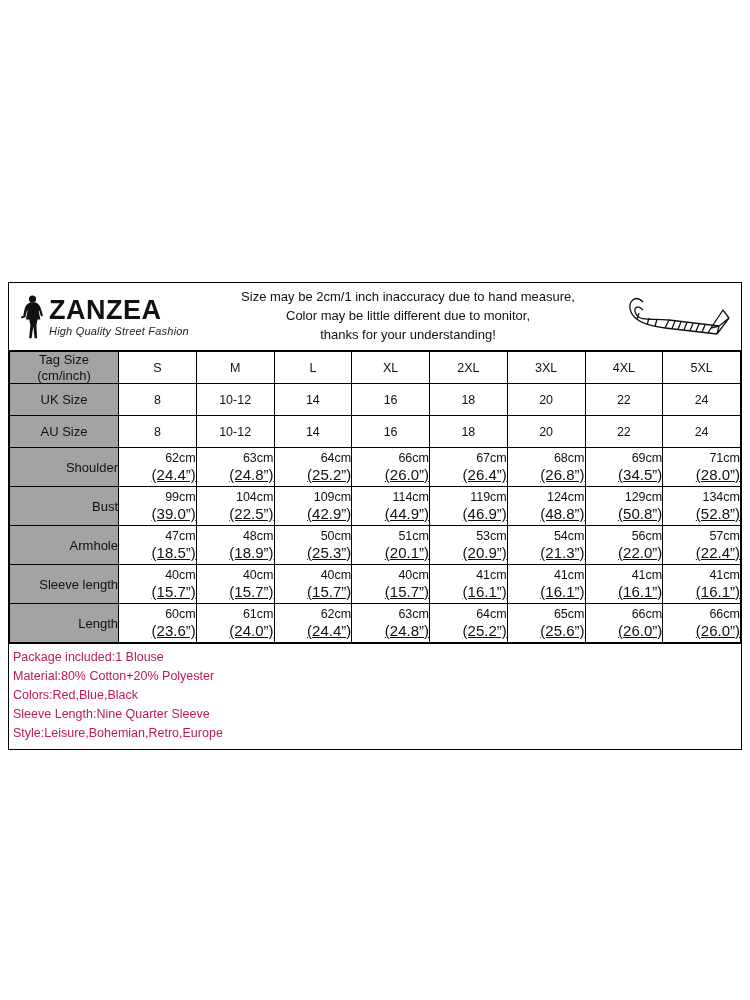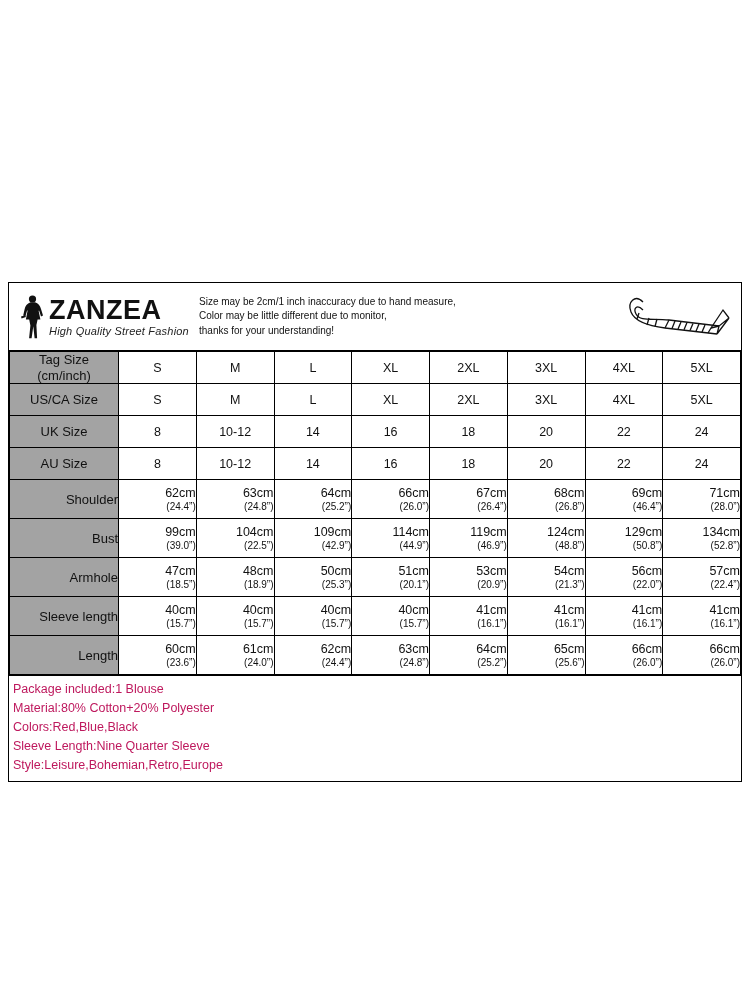--- a/index.html
+++ b/index.html
@@ -54,22 +54,22 @@
   }
   .brand-tag {
     font-size: 11px;
     color: #222;
     letter-spacing: 0.2px;
     margin-top: 2px;
     font-style: italic;
   }
   .notice {
     flex: 1;
-    text-align: left;
-    font-size: 10px;
+    text-align: center;
+    font-size: 13px;
     color: #111;
     line-height: 1.45;
     padding: 0 4px;
   }
   .tape {
     width: 120px;
     height: 60px;
     display: flex;
     align-items: center;
     justify-content: center;
@@ -90,21 +90,21 @@
     height: 31px;
   }
   table.size td.rowhead {
     background: #a3a3a3;
     font-weight: normal;
     font-size: 13px;
     width: 108px;
   }
   table.size tr.tall td { height: 38px; text-align: right; }
   table.size td .cm { display: block; line-height: 1.15; }
-  table.size td .inch { display: block; line-height: 1.15; font-size: 10px; }
+  table.size td .inch { display: block; line-height: 1.15; font-size: 15px; text-decoration: underline; }
   table.size td.rowhead .two { display: block; line-height: 1.2; }
   
   .notes {
     border-top: 1px solid #000;
     padding: 4px 4px 6px 4px;
   }
   .notes div {
     font-size: 12.5px;
     color: #be185d;
     line-height: 1.52;
@@ -173,31 +173,20 @@
           <td>S</td>
           <td>M</td>
           <td>L</td>
           <td>XL</td>
           <td>2XL</td>
           <td>3XL</td>
           <td>4XL</td>
           <td>5XL</td>
         </tr>
 
-        <tr>
-          <td class="rowhead">US/CA Size</td>
-          <td>S</td>
-          <td>M</td>
-          <td>L</td>
-          <td>XL</td>
-          <td>2XL</td>
-          <td>3XL</td>
-          <td>4XL</td>
-          <td>5XL</td>
-        </tr>
 
         <tr>
           <td class="rowhead">UK Size</td>
           <td>8</td>
           <td>10-12</td>
           <td>14</td>
           <td>16</td>
           <td>18</td>
           <td>20</td>
           <td>22</td>
@@ -237,21 +226,21 @@
           <td>
               <span class="cm">67cm</span>
               <span class="inch">(26.4”)</span>
             </td>
           <td>
               <span class="cm">68cm</span>
               <span class="inch">(26.8”)</span>
             </td>
           <td>
               <span class="cm">69cm</span>
-              <span class="inch">(46.4”)</span>
+              <span class="inch">(34.5”)</span>
             </td>
           <td>
               <span class="cm">71cm</span>
               <span class="inch">(28.0”)</span>
             </td>
         </tr>
 
         <tr class="tall">
           <td class="rowhead">Bust</td>
           <td>

